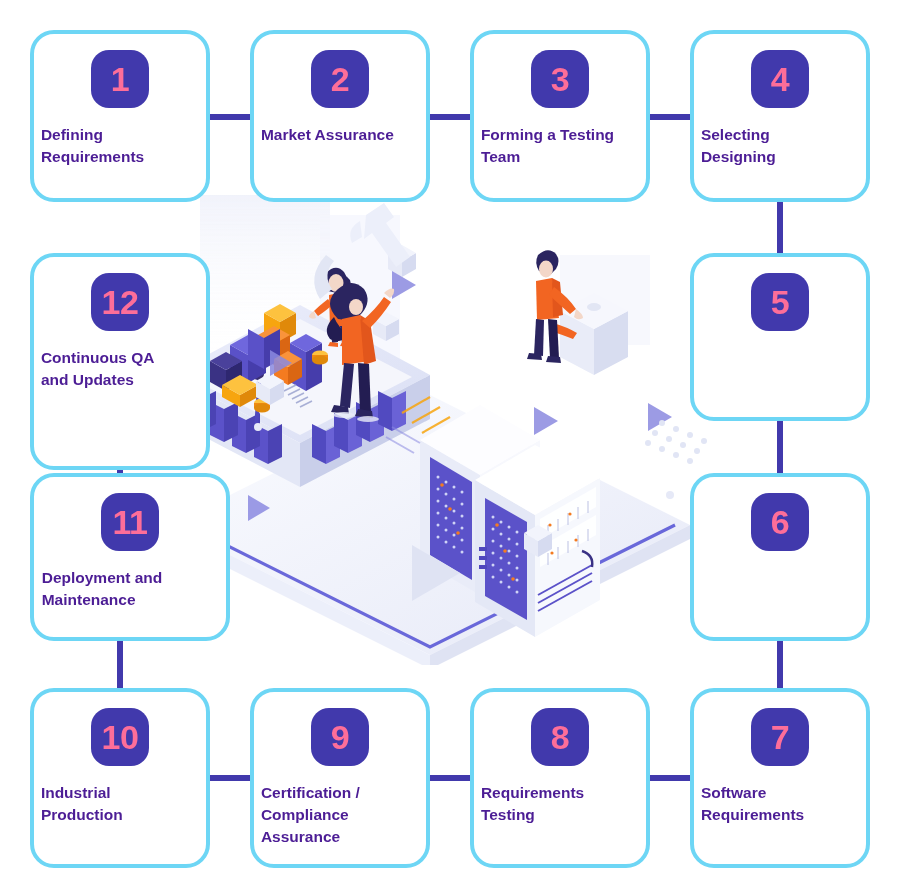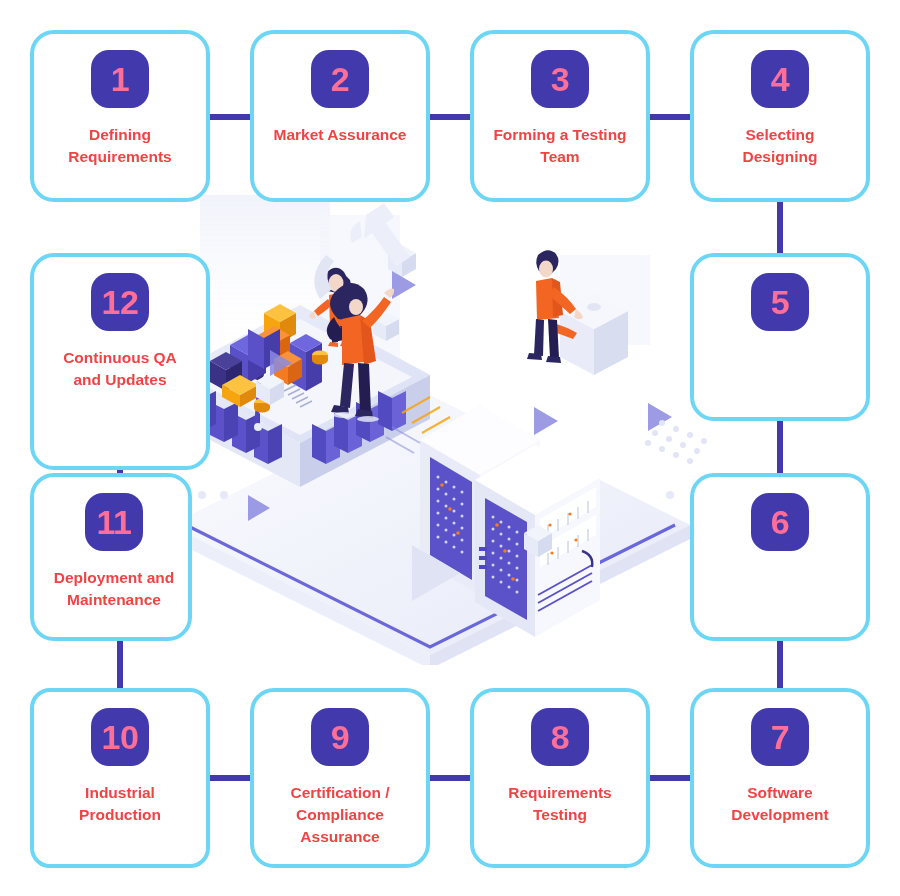--- a/index.html
+++ b/index.html
@@ -49,42 +49,41 @@
     font-size: 34px;
     font-weight: bold;
     display: flex;
     align-items: center;
     justify-content: center;
     letter-spacing: -0.5px;
     line-height: 1;
   }
   .label {
     margin-top: 16px;
-    color: #ef4444;
+    color: #4c1d95;
     font-size: 15.5px;
     font-weight: bold;
-    text-align: center;
     line-height: 1.42;
     width: 92%;
     white-space: pre-line;
   }
 
   
   #card-1  { left: 30px;  top: 30px;  width: 180px; height: 172px; }
   #card-2  { left: 250px; top: 30px;  width: 180px; height: 172px; }
   #card-3  { left: 470px; top: 30px;  width: 180px; height: 172px; }
   #card-4  { left: 690px; top: 30px;  width: 180px; height: 172px; }
 
   #card-5  { left: 690px; top: 253px; width: 180px; height: 168px; }
   #card-6  { left: 690px; top: 473px; width: 180px; height: 168px; }
 
   #card-12 { left: 30px;  top: 253px; width: 180px; height: 217px; }
-  #card-11 { left: 30px;  top: 473px; width: 162px; height: 168px; padding-left: 6px; }
-
-  #card-10 { left: 30px;  top: 688px; width: 180px; height: 180px; border-radius: 20px; }
+  #card-11 { left: 30px;  top: 473px; width: 200px; height: 168px; }
+
+  #card-10 { left: 30px;  top: 688px; width: 180px; height: 180px; }
   #card-9  { left: 250px; top: 688px; width: 180px; height: 180px; }
   #card-8  { left: 470px; top: 688px; width: 180px; height: 180px; }
   #card-7  { left: 690px; top: 688px; width: 180px; height: 180px; }
 
   
   #conn-1-2   { left: 204px; top: 114px; width: 52px; }
   #conn-2-3   { left: 424px; top: 114px; width: 52px; }
   #conn-3-4   { left: 644px; top: 114px; width: 52px; }
   #conn-4-5   { left: 777px; top: 198px; height: 60px; }
   #conn-5-6   { left: 777px; top: 417px; height: 60px; }
@@ -500,21 +499,21 @@
     <div class="badge">5</div>
   </div>
 
   <div class="card" id="card-6">
     <div class="badge">6</div>
   </div>
 
   <div class="card" id="card-7">
     <div class="badge">7</div>
     <div class="label">Software
-Development</div>
+Requirements</div>
   </div>
 
   <div class="card" id="card-8">
     <div class="badge">8</div>
     <div class="label">Requirements
 Testing</div>
   </div>
 
   <div class="card" id="card-9">
     <div class="badge">9</div>

